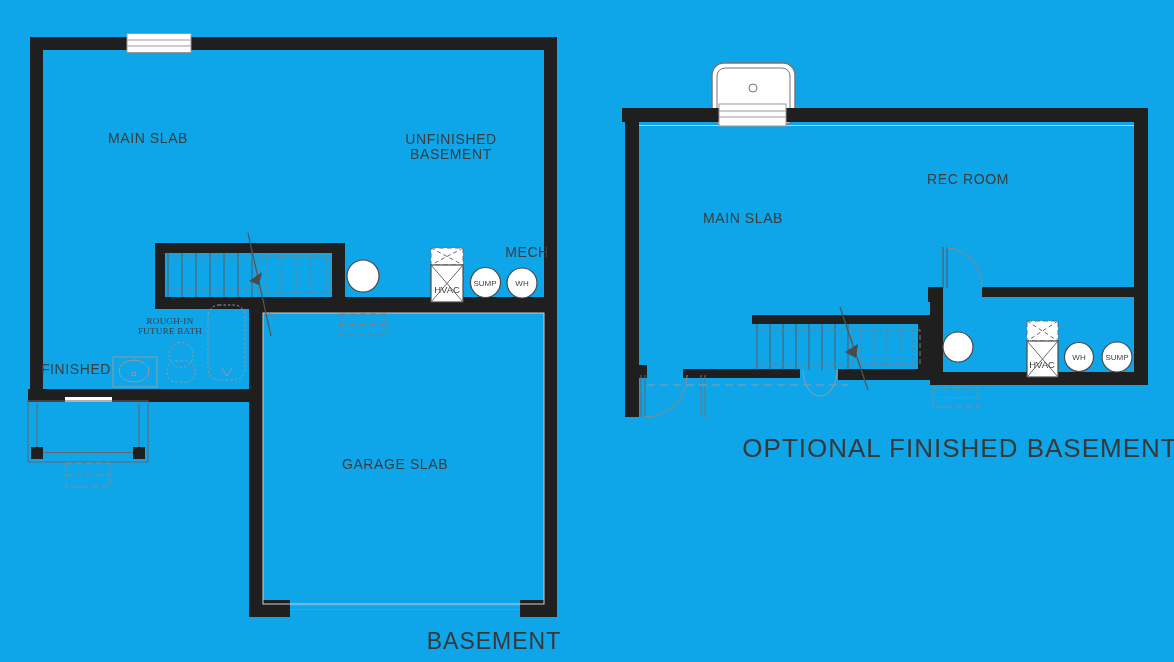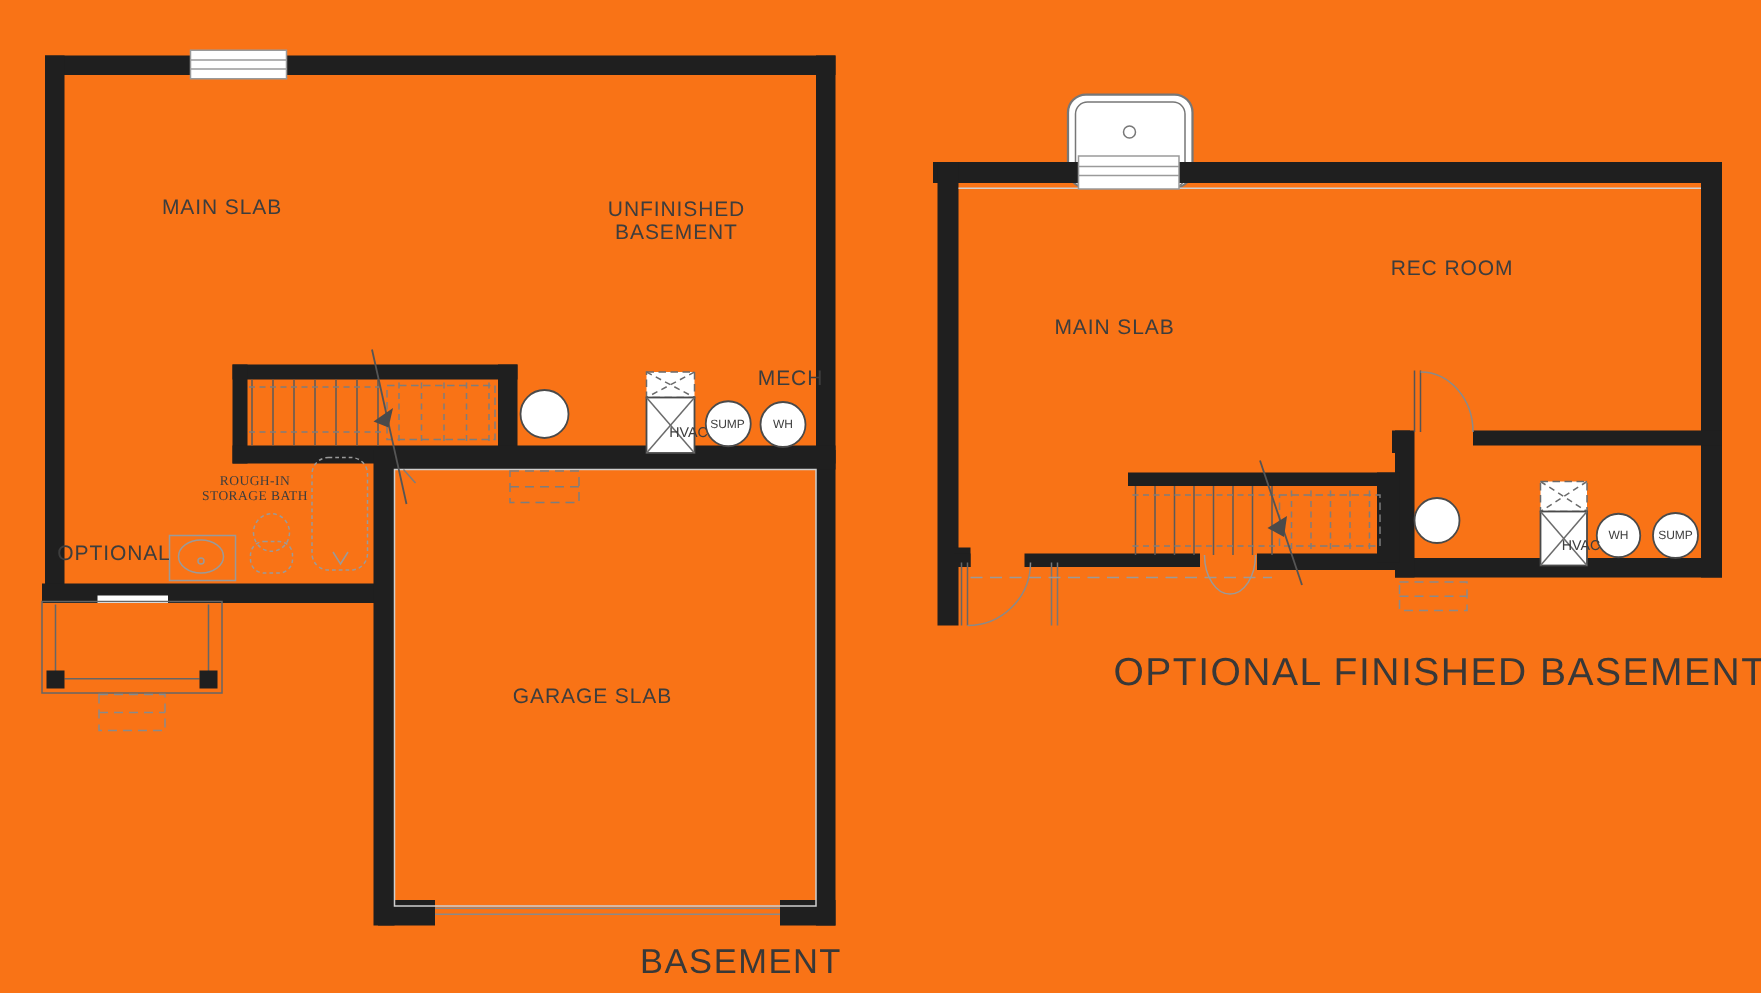--- a/index.html
+++ b/index.html
@@ -1,23 +1,23 @@
 <!DOCTYPE html>
 <html><head>
 <meta charset="utf-8">
 <style>
   html,body{margin:0;padding:0;background:#ffffff;}
-  #stage{position:relative;width:1174px;height:662px;background:#f97316;overflow:hidden;
+  #stage{position:relative;width:1174px;height:662px;background:#0ea5e9;overflow:hidden;
          font-family:"Liberation Sans", sans-serif;}
   #plan-svg{position:absolute;left:0;top:0;}
   .lbl{position:absolute;transform:translate(-50%,-50%);color:#3d3d3d;
        font-size:14px;letter-spacing:.6px;white-space:nowrap;text-align:center;line-height:15px;}
   .lbl.small{font-size:9px;letter-spacing:.3px;line-height:9.5px;font-family:Liberation Serif, serif;}
   .lbl.tiny{font-size:8px;letter-spacing:0;text-align:center;}
-  .lbl.equip{font-size:9.5px;letter-spacing:0;margin-left:12px;}
+  .lbl.equip{font-size:9.5px;letter-spacing:0;}
   .lbl.title{font-size:23px;letter-spacing:1px;color:#383838;}
   .lbl.title-big{font-size:26px;letter-spacing:1px;color:#383838;}
 </style>
 </head>
 <body>
 
 <div id="stage">
 
 <svg id="plan-svg" width="1174" height="662" viewBox="0 0 1174 662">
 
@@ -220,23 +220,23 @@
 <div class="lbl" style="left:451px;top:147px">
   <div>UNFINISHED</div>
   <div>BASEMENT</div>
 </div>
 <div class="lbl" style="left:527px;top:252px">MECH</div>
 <div class="lbl equip" style="left:447px;top:289px">HVAC</div>
 <div class="lbl tiny" style="left:485px;top:283px">SUMP</div>
 <div class="lbl tiny" style="left:522px;top:283px">WH</div>
 <div class="lbl small" style="left:170px;top:326px">
   <div>ROUGH-IN</div>
-  <div>STORAGE BATH</div>
+  <div>FUTURE BATH</div>
 </div>
-<div class="lbl" style="left:76px;top:369px">OPTIONAL</div>
+<div class="lbl" style="left:76px;top:369px">FINISHED</div>
 <div class="lbl" style="left:395px;top:464px">GARAGE SLAB</div>
 <div class="lbl title" style="left:494px;top:641px">BASEMENT</div>
 
 <div class="lbl" style="left:968px;top:179px">REC ROOM</div>
 <div class="lbl" style="left:743px;top:218px">MAIN SLAB</div>
 <div class="lbl equip" style="left:1042px;top:364px">HVAC</div>
 <div class="lbl tiny" style="left:1079px;top:357px">WH</div>
 <div class="lbl tiny" style="left:1117px;top:357px">SUMP</div>
 <div class="lbl title-big" style="left:960px;top:448px">OPTIONAL FINISHED BASEMENT</div>
 

